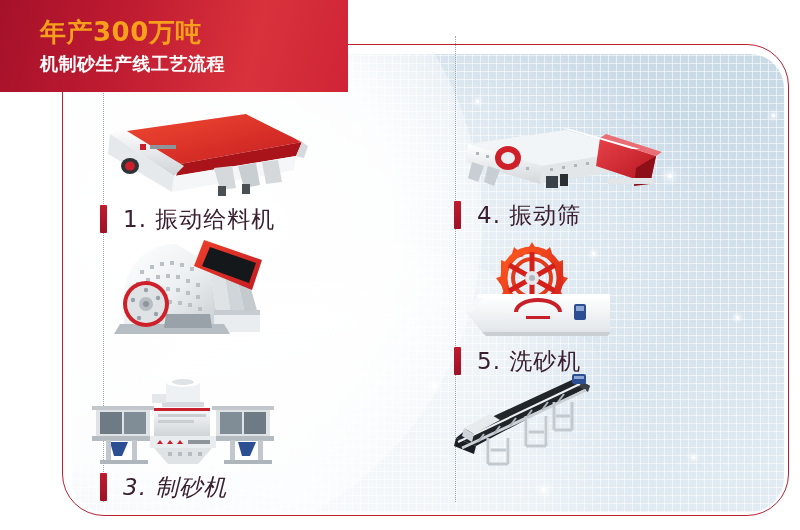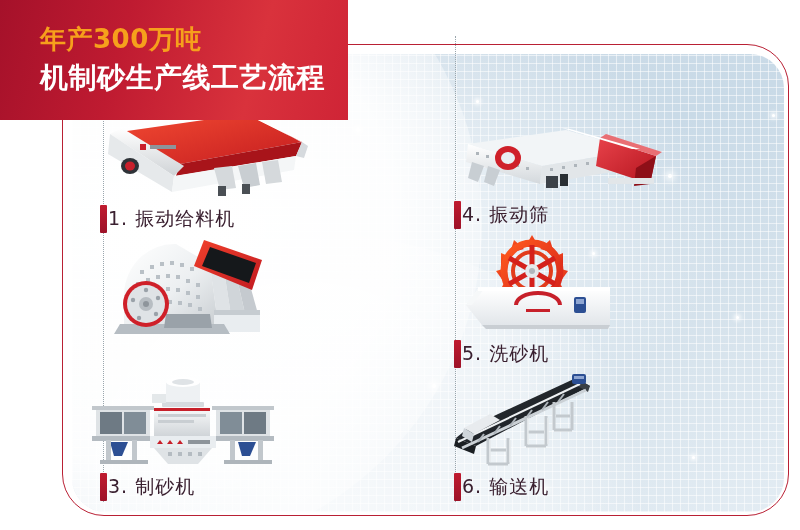--- a/index.html
+++ b/index.html
@@ -36,31 +36,31 @@
   .glow-bottom{
     position:absolute;left:-120px;bottom:-240px;width:700px;height:520px;border-radius:50%;
     background:radial-gradient(circle at 50% 50%, rgba(255,255,255,.85) 0%, rgba(255,255,255,.45) 55%, rgba(255,255,255,0) 78%);
   }
   .sparkle{position:absolute;width:3px;height:3px;background:#fff;border-radius:50%;
     box-shadow:0 0 4px 2px rgba(255,255,255,.85);}
   .sparkle.big{width:4px;height:4px;box-shadow:0 0 7px 3px rgba(255,255,255,.95);}
 
   
   .banner{
-    position:absolute;left:0;top:0;width:348px;height:120px;z-index:6;
+    position:absolute;left:0;top:0;width:348px;height:92px;z-index:6;
     background:linear-gradient(105deg,#a5112a 0%,#bf1b31 35%,#d9323c 72%,#cf2436 100%);
     display:flex;flex-direction:column;justify-content:center;padding-left:40px;
     box-sizing:border-box;
   }
   .banner .t1{
     color:#f6a01c;font-size:26px;font-weight:bold;letter-spacing:.5px;line-height:1.25;
     font-family:"DejaVu Sans","Liberation Sans",sans-serif;
   }
   .banner .t2{
-    color:#ffffff;font-size:28px;font-weight:bold;letter-spacing:.5px;line-height:1.35;margin-top:4px;
+    color:#ffffff;font-size:18px;font-weight:bold;letter-spacing:.5px;line-height:1.35;margin-top:4px;
     font-family:"DejaVu Sans","Liberation Sans",sans-serif;
   }
 
   
   .col{position:absolute;top:60px;width:330px;height:456px;z-index:4;}
   .col.left{left:78px;}
   .col.right{left:432px;}
 
   .dotline{
     position:absolute;top:36px;bottom:28px;width:0;
@@ -70,21 +70,21 @@
   .dotline.right{left:455px;}
 
   .item{position:absolute;left:0;width:330px;}
   .item .art{position:relative;width:300px;height:92px;}
   .item .cap{display:flex;align-items:center;height:34px;margin-top:4px;}
   .item .bar{
     width:7px;height:28px;background:linear-gradient(180deg,#c01b2f,#9d1228);
     border-radius:1px;margin-left:22px;flex:none;
   }
   .item .txt{
-    margin-left:1px;color:#3a2030;font-size:19px;letter-spacing:1px;
+    margin-left:16px;color:#3a2030;font-size:23px;letter-spacing:1px;
     font-family:"DejaVu Sans","Liberation Sans",sans-serif;white-space:nowrap;
   }
 
   svg{display:block;overflow:visible;}
 </style>
 </head>
 <body>
 
 <div id="stage">
 
@@ -222,21 +222,21 @@
             <circle cx="40" cy="54" r="2.2"></circle>
               <circle cx="52" cy="62" r="2.2"></circle>
             <circle cx="50" cy="78" r="2.2"></circle>
               <circle cx="33" cy="82" r="2.2"></circle>
             <circle cx="27" cy="64" r="2.2"></circle>
           </g>
         </svg>
       </div>
     </div>
 
-    <div class="item" style="top:314px;">
+    <div class="item" style="top:314px;font-style:italic;">
       <div class="art">
         <svg width="210" height="92" viewBox="0 0 210 92" style="position:absolute;left:10px;top:0;">
           <defs>
             <linearGradient id="smBody" x1="0" y1="0" x2="0" y2="1">
               <stop offset="0" stop-color="#ffffff"></stop>
                 <stop offset="1" stop-color="#cdd2d6"></stop>
             </linearGradient>
           </defs>
 
           <rect x="8" y="34" width="54" height="30" rx="2" fill="#dfe3e6"></rect>
@@ -348,21 +348,21 @@
           <rect x="96" y="74" width="12" height="12" fill="#3b4148"></rect>
           <rect x="110" y="72" width="8" height="12" fill="#2a2f34"></rect>
         </svg>
       </div>
       <div class="cap">
         <span class="bar"></span>
         <span class="txt">4. 振动筛</span>
       </div>
     </div>
 
-    <div class="item" style="top:181px;">
+    <div class="item" style="top:188px;">
       <div class="art">
         <svg width="200" height="100" viewBox="0 0 200 100" style="position:absolute;left:28px;top:-6px;">
           <defs>
             <linearGradient id="swRed" x1="0" y1="0" x2="1" y2="1">
               <stop offset="0" stop-color="#ff5a1e"></stop>
                 <stop offset="1" stop-color="#d4201b"></stop>
             </linearGradient>
             <linearGradient id="swHull" x1="0" y1="0" x2="0" y2="1">
               <stop offset="0" stop-color="#ffffff"></stop>
                 <stop offset="1" stop-color="#e2e6ea"></stop>
@@ -450,24 +450,20 @@
             <path d="M38,66 L38,92 M58,66 L58,92 M38,92 L58,92 M40,78 L56,78"></path>
             <path d="M76,44 L76,74 M96,44 L96,74 M76,74 L96,74 M78,60 L94,60"></path>
             <path d="M104,30 L104,58 M122,30 L122,58 M104,58 L122,58 M106,44 L120,44"></path>
           </g>
           <g stroke="#e6eaed" stroke-width="1.5" fill="none">
             <path d="M40,68 L40,90 M60,68 L60,90"></path>
             <path d="M78,46 L78,72 M98,46 L98,72"></path>
           </g>
         </svg>
       </div>
-      <div class="cap">
-        <span class="bar"></span>
-        <span class="txt">6. 输送机</span>
-      </div>
     </div>
   </div>
 
   <div class="banner">
     <div class="t1">年产300万吨</div>
     <div class="t2">机制砂生产线工艺流程</div>
   </div>
 
 </div>
 

